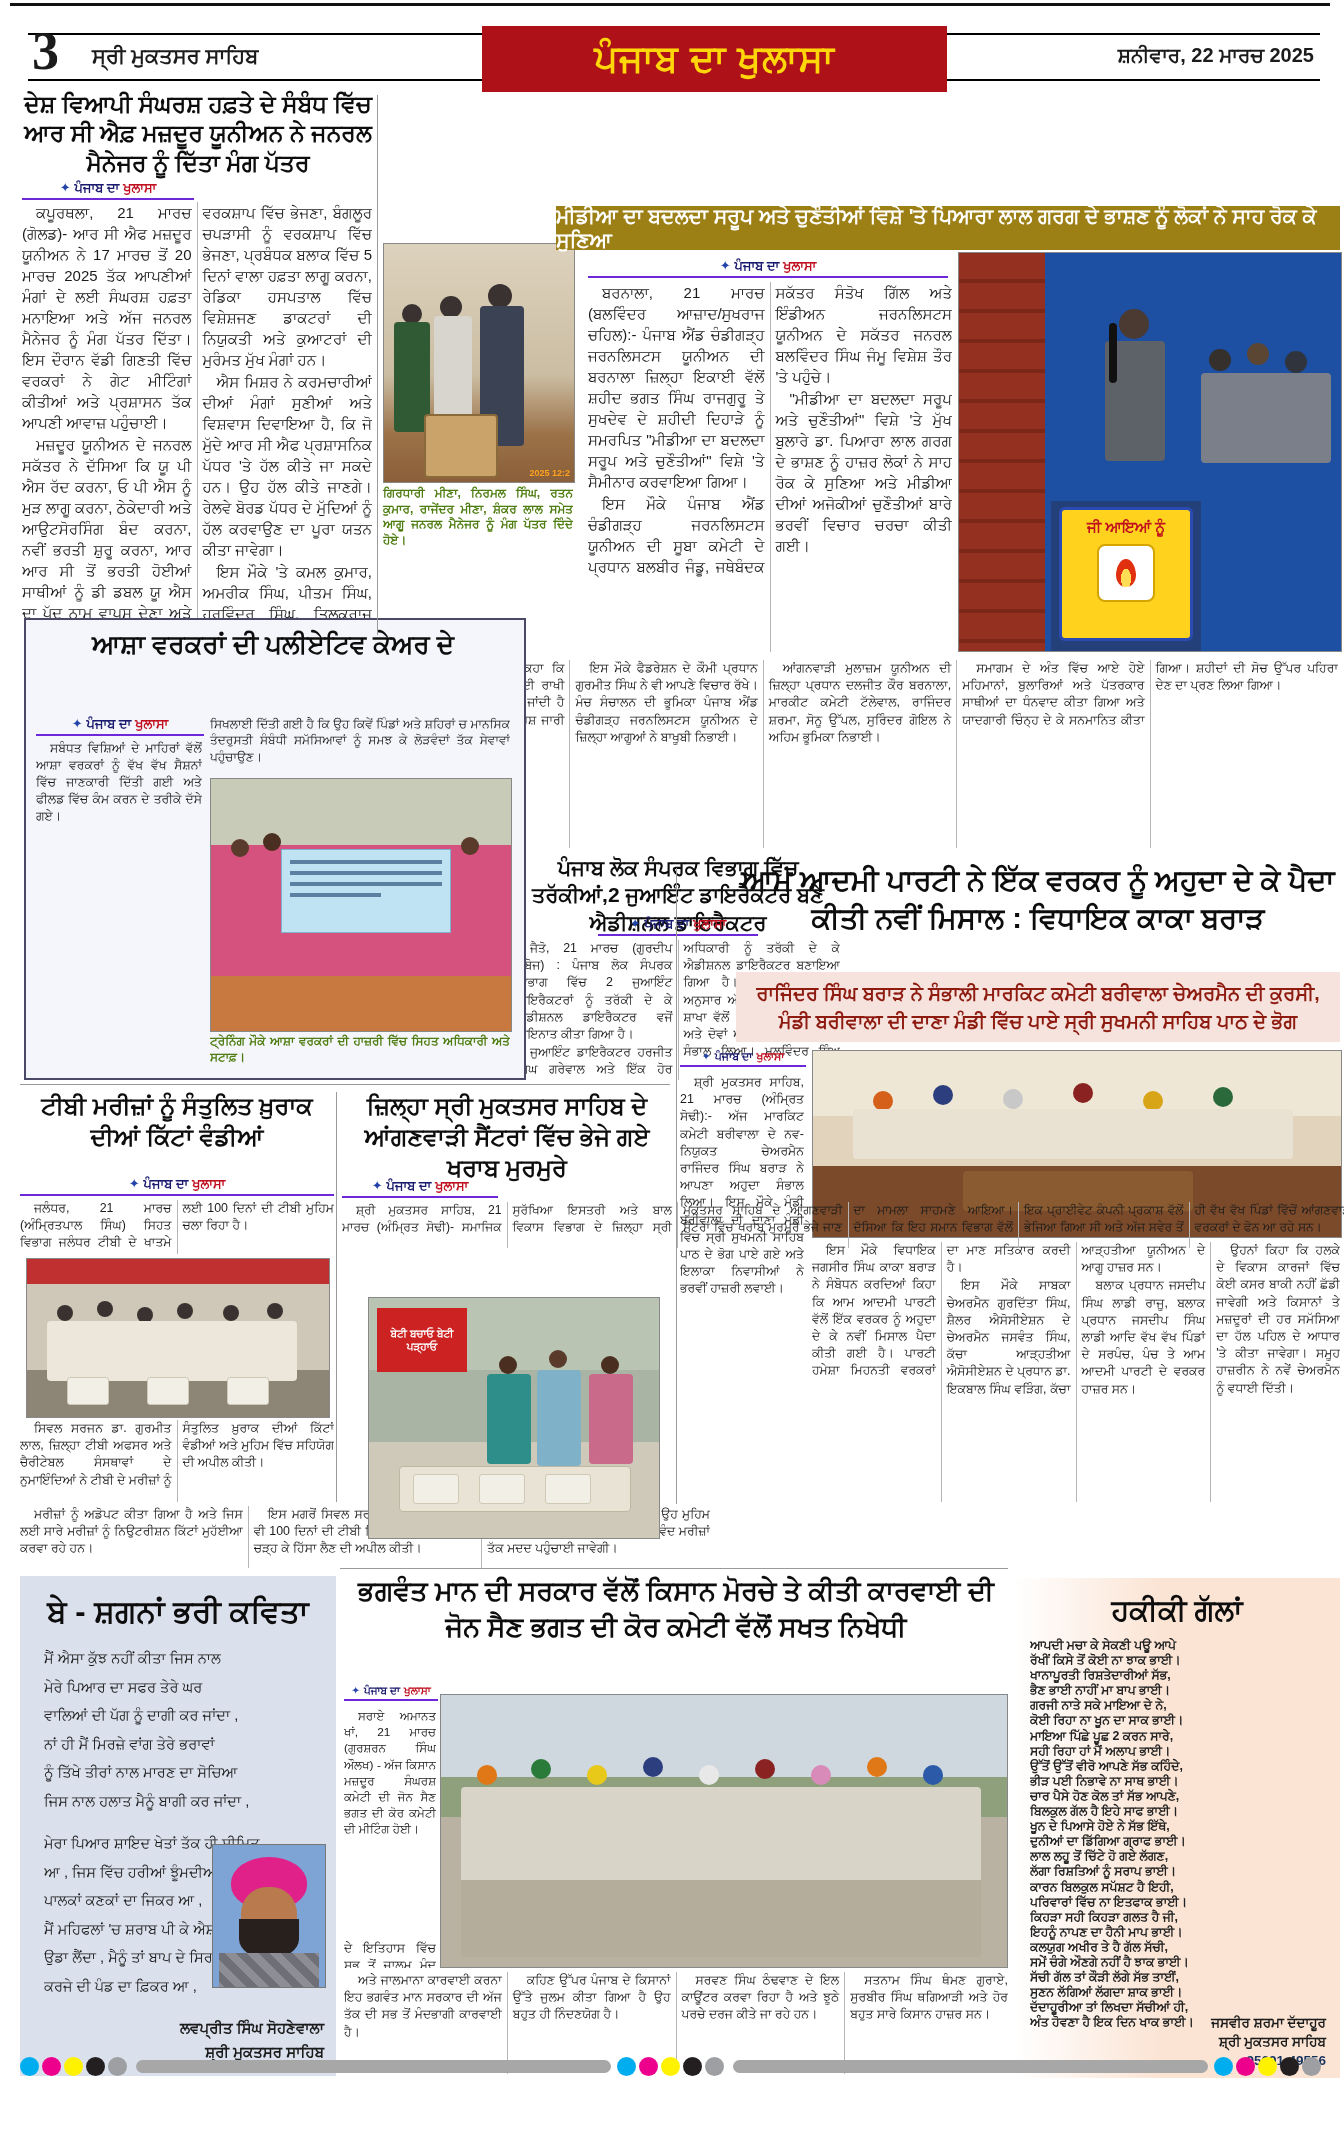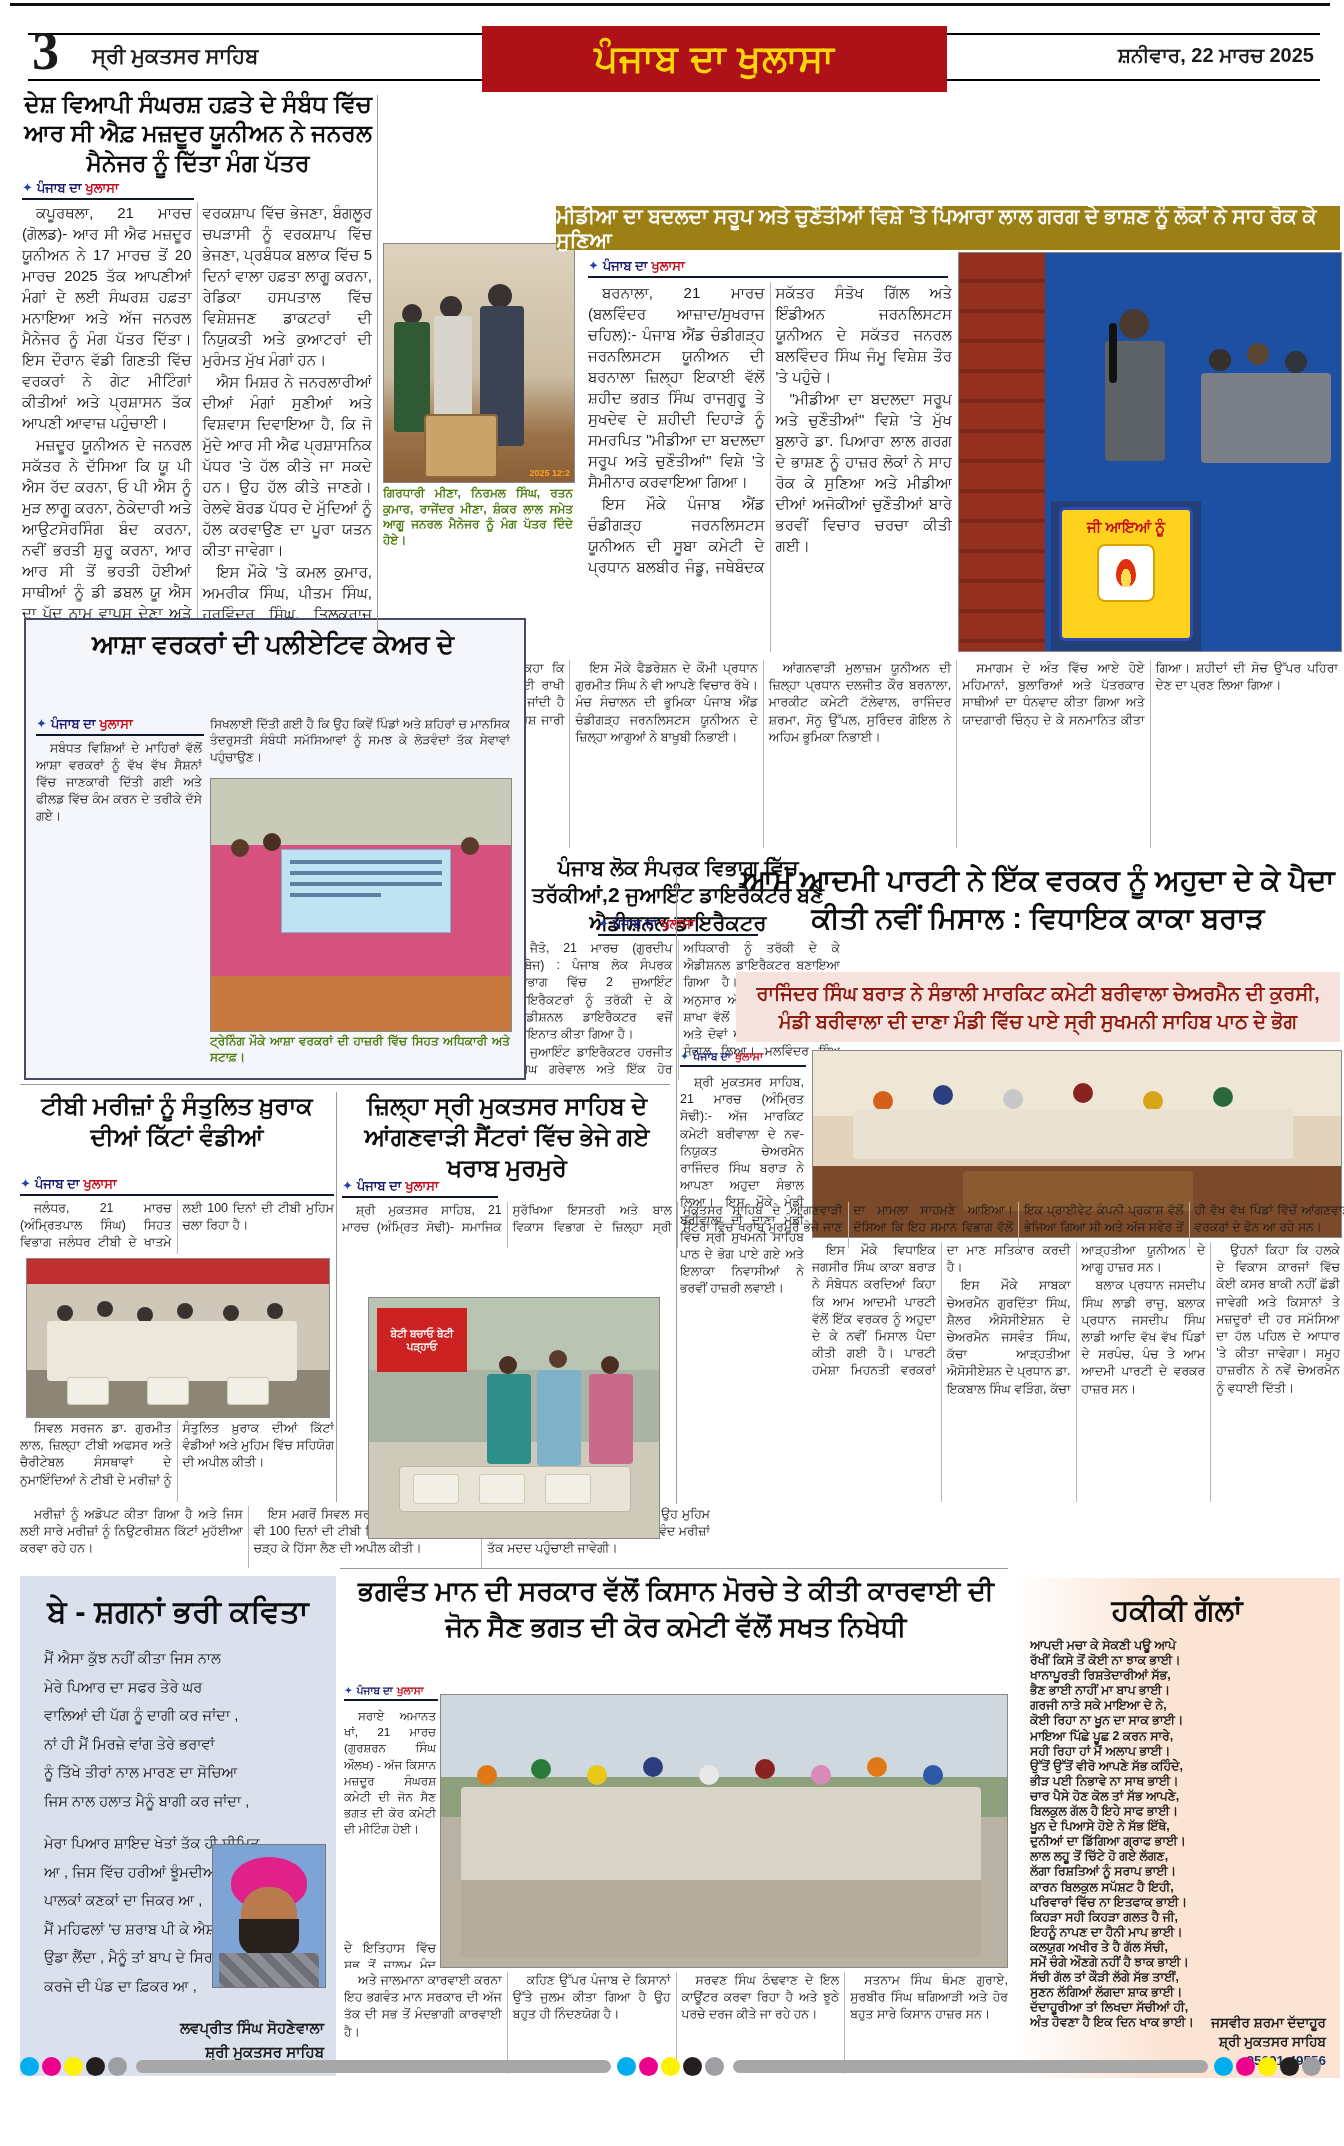--- a/index.html
+++ b/index.html
@@ -17,21 +17,21 @@
   .hl{font-weight:bold;color:#0d0d0d;text-align:center;}
   .justify{text-align:justify;}
   .body-txt{font-size:15px;line-height:21px;overflow:hidden;}
   .body-sm{font-size:12.4px;line-height:17.2px;overflow:hidden;}
   .para{text-indent:14px;margin:0 0 1px 0;}
   .cols2{columns:2;column-gap:11px;column-rule:1px solid #b5b5b5;}
   .cols3{columns:3;column-gap:11px;column-rule:1px solid #b5b5b5;}
   .cols4{columns:4;column-gap:11px;column-rule:1px solid #b5b5b5;}
   .cols5{columns:5;column-gap:11px;column-rule:1px solid #b5b5b5;}
 
-  .ptag{font-size:13px;font-weight:bold;border-bottom:2px solid #0f172a;padding-bottom:2px;}
+  .ptag{font-size:13px;font-weight:bold;text-align:center;border-bottom:2px solid #6d28d9;padding-bottom:2px;}
   .ptag .ic{color:#2244aa;margin-right:4px;}
   .ptag .w1{color:#1a1a6e;}
   .ptag .w2{color:#c01020;margin-left:4px;}
 
   .photo{overflow:hidden;border:1px solid #888;}
   .caption{font-size:12px;font-weight:bold;line-height:15.5px;color:#4d7c0f;overflow:hidden;text-align:justify;}
 
   
   .a1-h{left:22px;top:90px;width:352px;font-size:23.5px;line-height:1.25;}
   .a1-tag{left:22px;top:180px;width:172px;}
@@ -159,21 +159,21 @@
   <div class="abs masthead">ਪੰਜਾਬ ਦਾ ਖੁਲਾਸਾ</div>
   <div class="abs dateline">ਸ਼ਨੀਵਾਰ, 22 ਮਾਰਚ 2025</div>
 
   <div class="abs hl a1-h">ਦੇਸ਼ ਵਿਆਪੀ ਸੰਘਰਸ਼ ਹਫ਼ਤੇ ਦੇ ਸੰਬੰਧ ਵਿੱਚ ਆਰ ਸੀ ਐਫ਼ ਮਜ਼ਦੂਰ ਯੂਨੀਅਨ ਨੇ ਜਨਰਲ ਮੈਨੇਜਰ ਨੂੰ ਦਿੱਤਾ ਮੰਗ ਪੱਤਰ</div>
   <div class="abs ptag a1-tag">
     <span class="ic">✦</span><span class="w1">ਪੰਜਾਬ ਦਾ</span><span class="w2">ਖੁਲਾਸਾ</span>
   </div>
   <div class="abs body-txt justify cols2 a1-body">
       <div class="para">ਕਪੂਰਥਲਾ, 21 ਮਾਰਚ (ਗੋਲਡ)- ਆਰ ਸੀ ਐਫ ਮਜ਼ਦੂਰ ਯੂਨੀਅਨ ਨੇ 17 ਮਾਰਚ ਤੋਂ 20 ਮਾਰਚ 2025 ਤੱਕ ਆਪਣੀਆਂ ਮੰਗਾਂ ਦੇ ਲਈ ਸੰਘਰਸ਼ ਹਫ਼ਤਾ ਮਨਾਇਆ ਅਤੇ ਅੱਜ ਜਨਰਲ ਮੈਨੇਜਰ ਨੂੰ ਮੰਗ ਪੱਤਰ ਦਿੱਤਾ। ਇਸ ਦੌਰਾਨ ਵੱਡੀ ਗਿਣਤੀ ਵਿੱਚ ਵਰਕਰਾਂ ਨੇ ਗੇਟ ਮੀਟਿੰਗਾਂ ਕੀਤੀਆਂ ਅਤੇ ਪ੍ਰਸ਼ਾਸਨ ਤੱਕ ਆਪਣੀ ਆਵਾਜ਼ ਪਹੁੰਚਾਈ।</div>
       <div class="para">ਮਜ਼ਦੂਰ ਯੂਨੀਅਨ ਦੇ ਜਨਰਲ ਸਕੱਤਰ ਨੇ ਦੱਸਿਆ ਕਿ ਯੂ ਪੀ ਐਸ ਰੱਦ ਕਰਨਾ, ਓ ਪੀ ਐਸ ਨੂੰ ਮੁੜ ਲਾਗੂ ਕਰਨਾ, ਠੇਕੇਦਾਰੀ ਅਤੇ ਆਉਟਸੋਰਸਿੰਗ ਬੰਦ ਕਰਨਾ, ਨਵੀਂ ਭਰਤੀ ਸ਼ੁਰੂ ਕਰਨਾ, ਆਰ ਆਰ ਸੀ ਤੋਂ ਭਰਤੀ ਹੋਈਆਂ ਸਾਥੀਆਂ ਨੂੰ ਡੀ ਡਬਲ ਯੂ ਐਸ ਦਾ ਪੱਦ ਨਾਮ ਵਾਪਸ ਦੇਣਾ ਅਤੇ ਵਰਕਸ਼ਾਪ ਵਿੱਚ ਭੇਜਣਾ, ਬੰਗਲੂਰ ਚਪੜਾਸੀ ਨੂੰ ਵਰਕਸ਼ਾਪ ਵਿੱਚ ਭੇਜਣਾ, ਪ੍ਰਬੰਧਕ ਬਲਾਕ ਵਿੱਚ 5 ਦਿਨਾਂ ਵਾਲਾ ਹਫ਼ਤਾ ਲਾਗੂ ਕਰਨਾ, ਰੇਡਿਕਾ ਹਸਪਤਾਲ ਵਿੱਚ ਵਿਸ਼ੇਸ਼ਜਣ ਡਾਕਟਰਾਂ ਦੀ ਨਿਯੁਕਤੀ ਅਤੇ ਕੁਆਟਰਾਂ ਦੀ ਮੁਰੰਮਤ ਮੁੱਖ ਮੰਗਾਂ ਹਨ।</div>
-      <div class="para">ਐਸ ਮਿਸ਼ਰ ਨੇ ਜਨਰਲਾਰੀਆਂ ਦੀਆਂ ਮੰਗਾਂ ਸੁਣੀਆਂ ਅਤੇ ਵਿਸ਼ਵਾਸ ਦਿਵਾਇਆ ਹੈ, ਕਿ ਜੋ ਮੁੱਦੇ ਆਰ ਸੀ ਐਫ ਪ੍ਰਸ਼ਾਸਨਿਕ ਪੱਧਰ 'ਤੇ ਹੱਲ ਕੀਤੇ ਜਾ ਸਕਦੇ ਹਨ। ਉਹ ਹੱਲ ਕੀਤੇ ਜਾਣਗੇ। ਰੇਲਵੇ ਬੋਰਡ ਪੱਧਰ ਦੇ ਮੁੱਦਿਆਂ ਨੂੰ ਹੱਲ ਕਰਵਾਉਣ ਦਾ ਪੂਰਾ ਯਤਨ ਕੀਤਾ ਜਾਵੇਗਾ।</div>
+      <div class="para">ਐਸ ਮਿਸ਼ਰ ਨੇ ਕਰਮਚਾਰੀਆਂ ਦੀਆਂ ਮੰਗਾਂ ਸੁਣੀਆਂ ਅਤੇ ਵਿਸ਼ਵਾਸ ਦਿਵਾਇਆ ਹੈ, ਕਿ ਜੋ ਮੁੱਦੇ ਆਰ ਸੀ ਐਫ ਪ੍ਰਸ਼ਾਸਨਿਕ ਪੱਧਰ 'ਤੇ ਹੱਲ ਕੀਤੇ ਜਾ ਸਕਦੇ ਹਨ। ਉਹ ਹੱਲ ਕੀਤੇ ਜਾਣਗੇ। ਰੇਲਵੇ ਬੋਰਡ ਪੱਧਰ ਦੇ ਮੁੱਦਿਆਂ ਨੂੰ ਹੱਲ ਕਰਵਾਉਣ ਦਾ ਪੂਰਾ ਯਤਨ ਕੀਤਾ ਜਾਵੇਗਾ।</div>
       <div class="para">ਇਸ ਮੌਕੇ 'ਤੇ ਕਮਲ ਕੁਮਾਰ, ਅਮਰੀਕ ਸਿੰਘ, ਪੀਤਮ ਸਿੰਘ, ਹਰਵਿੰਦਰ ਸਿੰਘ, ਤਿਲਕਰਾਜ ਮੀਣਾ, ਨਿਰਮਲ ਸਿੰਘ, ਰਤਨ ਕੁਮਾਰ, ਰਾਜੀਵ ਮੀਣਾ, ਸ਼ੰਕਰ ਲਾਲ, ਅਮਨਦੀਪ ਸਿੰਘ, ਸਤਪਾਲ ਸਿੰਘ, ਧਰਮਿੰਦਰ ਸਿੰਘ, ਪਰਮਜੀਤ ਸਿੰਘ, ਸੁਖਦੇਵ ਸਿੰਘ, ਮੋਹਿਤ ਸ਼ਰਮਾ, ਗੁਰਪ੍ਰੀਤ ਸਿੰਘ, ਵਿਨੋਦ ਕੁਮਾਰ, ਅਮ੍ਰਿਤ ਪਾਲ ਅਤੇ ਹੋਰ ਆਗੂ ਹਾਜ਼ਰ ਸਨ।</div>
     </div>
   <div class="abs photo a1-photo">
     <span class="head" style="left:18px;top:60px;width:20px;height:20px;"></span>
     <span class="head" style="left:56px;top:52px;width:22px;height:22px;"></span>
     <span class="head" style="left:104px;top:40px;width:24px;height:24px;"></span>
     <span class="fig" style="left:10px;top:78px;width:36px;height:110px;background:#2f5a33;"></span>
     <span class="fig" style="left:50px;top:72px;width:38px;height:120px;background:#d8d5ce;"></span>
     <span class="fig" style="left:96px;top:62px;width:44px;height:140px;background:#3b4254;"></span>
     <span class="fig" style="left:40px;top:170px;width:70px;height:60px;background:#caa36a;border:2px solid #8a6a3a;"></span>

